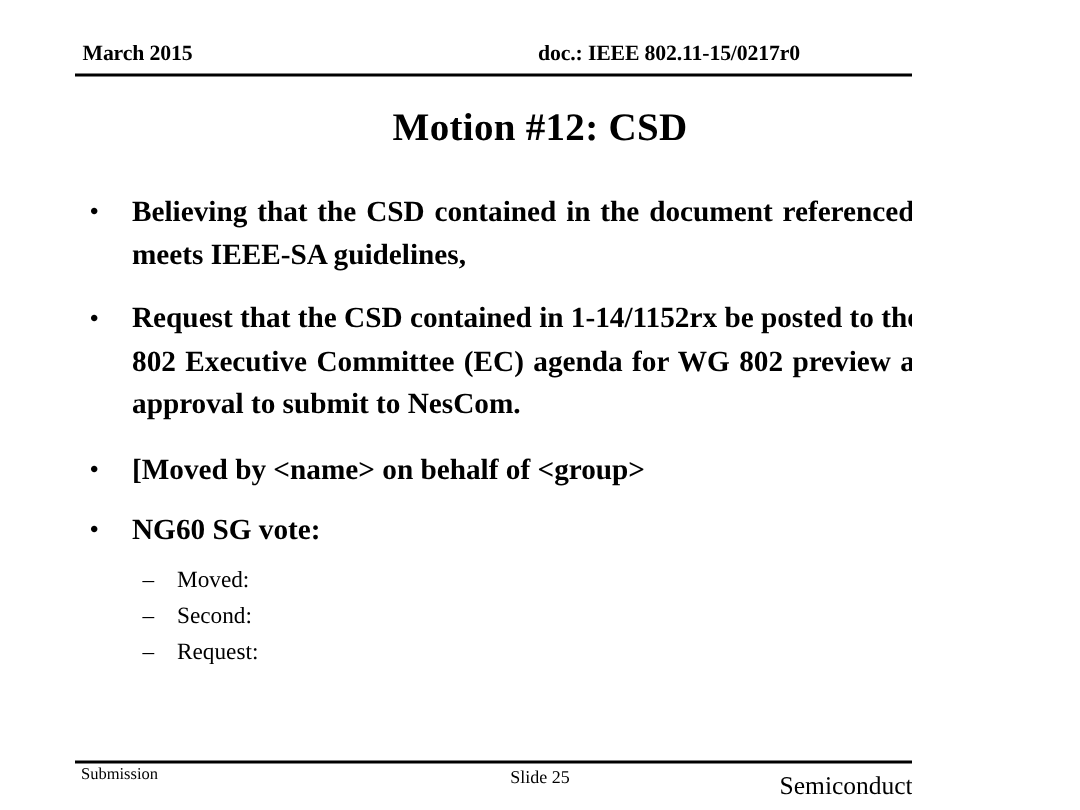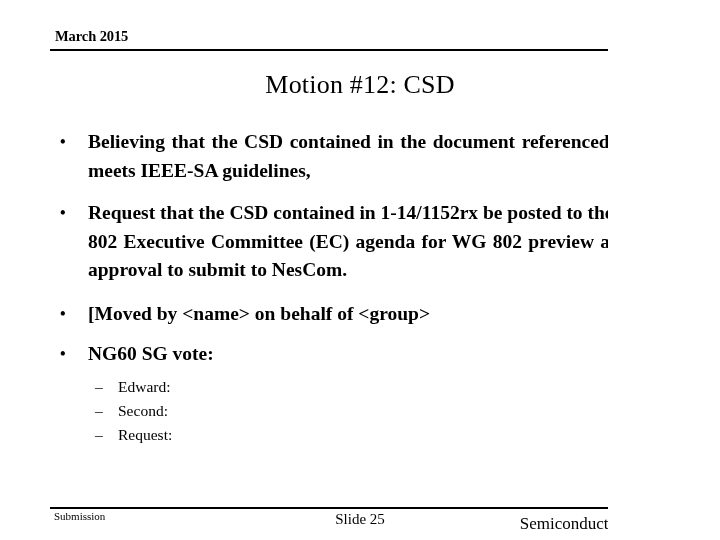--- a/index.html
+++ b/index.html
@@ -64,21 +64,21 @@
   }
 
   
   .title {
     position: absolute;
     left: 40px;
     top: 70px;
     width: 640px;
     text-align: center;
     font-size: 26px;
-    font-weight: normal;
+    font-weight: bold;
     letter-spacing: 0.2px;
   }
 
   
   .body-area {
     position: absolute;
     left: 55px;
     top: 128px;
     width: 610px;
   }
@@ -147,40 +147,41 @@
     top: 510px;
     font-size: 11px;
     white-space: nowrap;
   }
   .footer-center {
     position: absolute;
     left: 40px;
     top: 511px;
     width: 640px;
     text-align: center;
-    font-size: 15px;
+    font-size: 12px;
     white-space: nowrap;
   }
   .footer-right {
     position: absolute;
     left: 460px;
     top: 511px;
     width: 228px;
     text-align: center;
     font-size: 17px;
     line-height: 25px;
   }
 </style>
 </head>
 <body>
 
 <div class="slide">
 
   <div class="header">
     <div class="header-left">March 2015</div>
+    <div class="header-right">doc.: IEEE 802.11-15/0217r0</div>
   </div>
   <div class="header-rule"></div>
 
   <div class="title">Motion #12: CSD</div>
 
   <div class="body-area">
 
     <div class="bullet" id="bullet-1">
       <span class="marker">•</span>
       <span class="txt">Believing that the CSD contained in the document referenced below meets IEEE-SA guidelines,</span>
@@ -197,21 +198,21 @@
     </div>
 
     <div class="bullet nojust" id="bullet-4">
       <span class="marker">•</span>
       <span class="txt">NG60 SG vote:</span>
     </div>
 
     <div class="sub-list">
       <div class="sub-bullet">
         <span class="marker">–</span>
-        <span>Edward:</span>
+        <span>Moved:</span>
       </div>
       <div class="sub-bullet">
         <span class="marker">–</span>
         <span>Second:</span>
       </div>
       <div class="sub-bullet">
         <span class="marker">–</span>
         <span>Request:</span>
       </div>
     </div>

